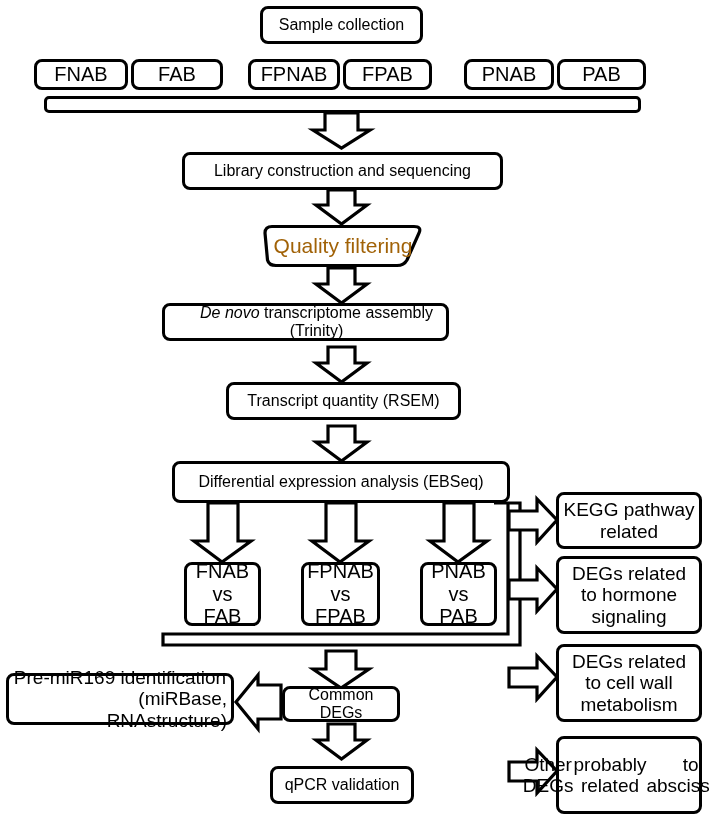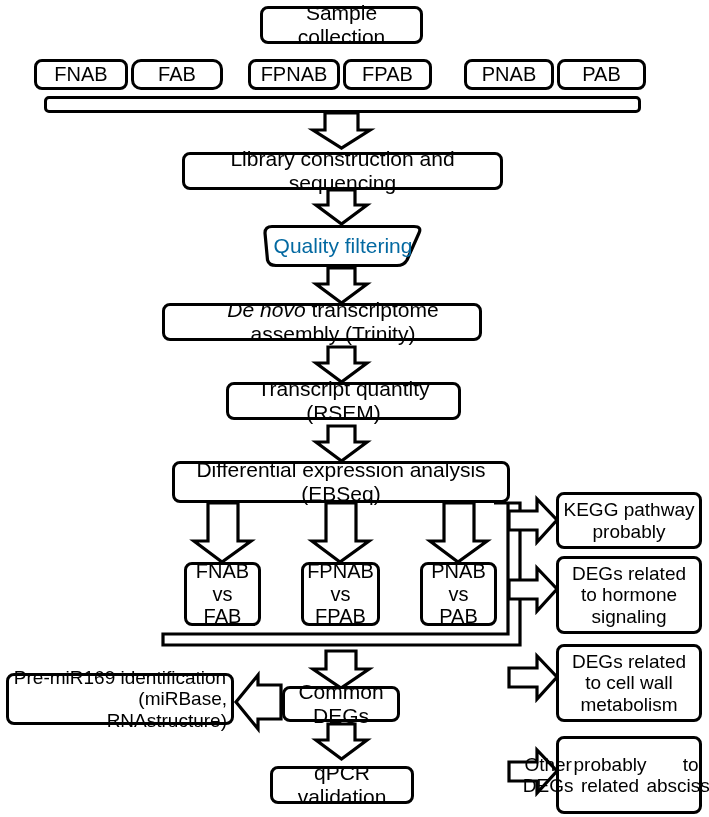--- a/index.html
+++ b/index.html
@@ -24,31 +24,31 @@
     display: flex;
     align-items: center;
     justify-content: center;
     text-align: center;
     color: #000000;
     line-height: 1.12;
     padding: 0 4px;
   }
   .node.small { font-size: 19px; }
   .node.mid   { font-size: 20px; }
-  .node.big   { font-size: 21px; }
+  .node.big   { font-size: 16px; }
   .italic-lead { font-style: italic; }
 
   
   .trapezoid {
     position: absolute;
     display: flex;
     align-items: center;
     justify-content: center;
     text-align: center;
-    color: #0369a1;
+    color: #a16207;
     font-size: 21px;
   }
   .trapezoid svg { position: absolute; left: 0; top: 0; }
   .trapezoid span { position: relative; z-index: 2; }
 
   
   .bar {
     position: absolute;
     box-sizing: border-box;
     border: 3px solid #000000;
@@ -104,21 +104,21 @@
     <path d="M 510.6,503 L 510.6,784" fill="none" stroke="#000000" stroke-width="0"></path>
   </svg>
 
   <div class="node big" style="left:260px; top:6px; width:163px; height:38px;">
     <span>Sample collection</span>
   </div>
 
   <div class="node mid" style="left:34px; top:59px; width:94px; height:31px;">
     <span>FNAB</span>
   </div>
-  <div class="node mid" style="left:131px; top:59px; width:92px; height:31px;border-radius:10px;">
+  <div class="node mid" style="left:131px; top:59px; width:92px; height:31px;">
     <span>FAB</span>
   </div>
   <div class="node mid" style="left:248px; top:59px; width:92px; height:31px;">
     <span>FPNAB</span>
   </div>
   <div class="node mid" style="left:343px; top:59px; width:89px; height:31px;">
     <span>FPAB</span>
   </div>
   <div class="node mid" style="left:464px; top:59px; width:90px; height:31px;">
     <span>PNAB</span>
@@ -133,21 +133,21 @@
     <span>Library construction and sequencing</span>
   </div>
 
   <div class="trapezoid" style="left:256px; top:224px; width:174px; height:44px;">
     <svg width="174" height="44" viewBox="0 0 174 44">
       <path d="M 9,9 Q 9,2.5 16,2.5 L 158,2.5 Q 166,2.5 163,9 L 151,36 Q 148,41.5 141,41.5 L 20,41.5 Q 13,41.5 11.5,36 Z" fill="#ffffff" stroke="#000000" stroke-width="3.2" stroke-linejoin="round"></path>
     </svg>
     <span>Quality filtering</span>
   </div>
 
-  <div class="node big" style="left:162px; top:303px; width:320px; height:38px;padding-left:26px;">
+  <div class="node big" style="left:162px; top:303px; width:287px; height:38px;padding-left:26px;">
     <span>
       <i class="italic-lead">De novo</i><span> transcriptome assembly (Trinity)</span>
     </span>
   </div>
 
   <div class="node big" style="left:226px; top:382px; width:235px; height:38px;">
     <span>Transcript quantity (RSEM)</span>
   </div>
 
   <div class="node big" style="left:172px; top:461px; width:338px; height:42px;">
@@ -175,21 +175,21 @@
   <div class="node big" style="left:282px; top:686px; width:118px; height:36px;">
     <span>Common DEGs</span>
   </div>
 
   <div class="node big" style="left:270px; top:766px; width:144px; height:38px;">
     <span>qPCR validation</span>
   </div>
 
   <div class="node small" style="left:556px; top:492px; width:146px; height:57px; flex-direction:column;">
     <span>KEGG pathway</span>
-    <span>probably</span>
+    <span>related</span>
   </div>
 
   <div class="node small" style="left:556px; top:556px; width:146px; height:78px; flex-direction:column;">
     <span>DEGs related</span>
     <span>to hormone</span>
     <span>signaling</span>
   </div>
 
   <div class="node small" style="left:556px; top:644px; width:146px; height:78px; flex-direction:column;">
     <span>DEGs related</span>

